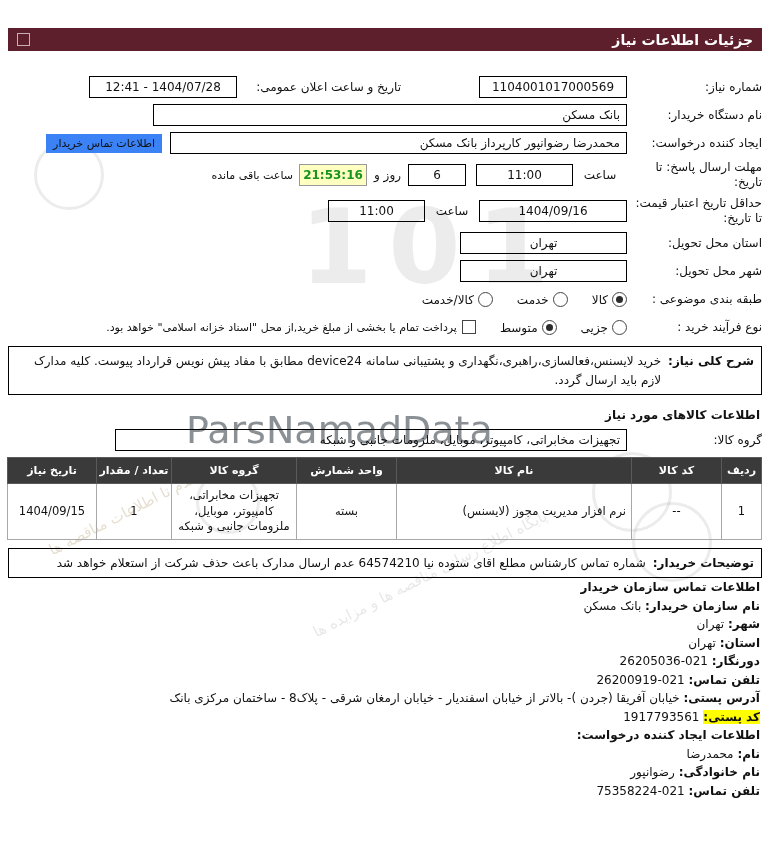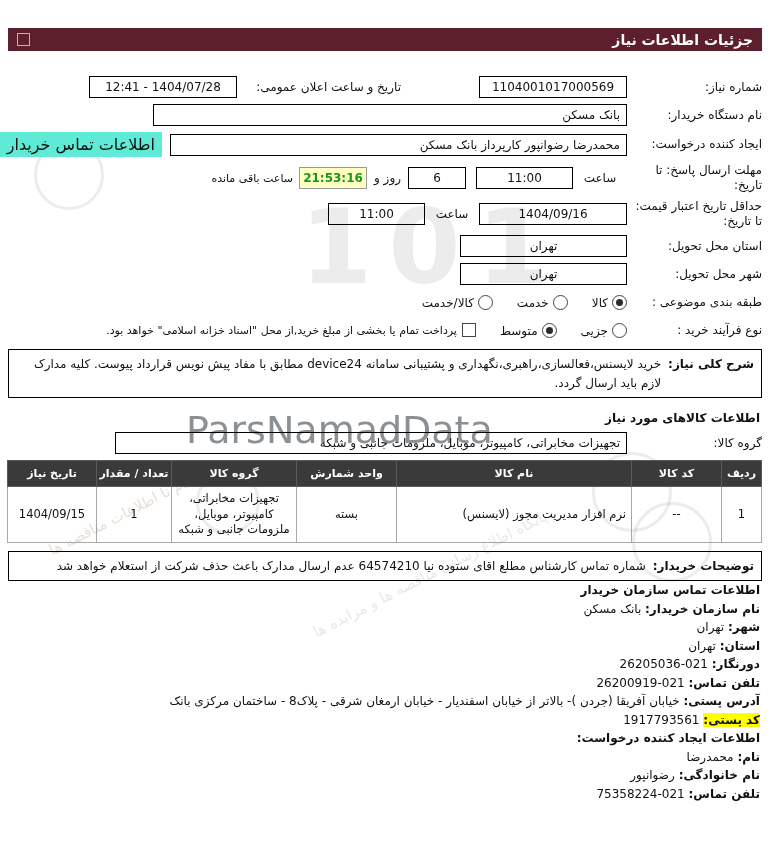--- a/index.html
+++ b/index.html
@@ -30,21 +30,21 @@
   .lbl2{flex:none;width:158px;text-align:right;padding-left:6px;}
   .inp{flex:none;border:1px solid #000;height:20px;display:flex;align-items:center;justify-content:center;background:transparent;}
   .inp.start{justify-content:flex-start;padding:0 6px;}
   .w146{width:146px}.w95{width:95px}.w56{width:56px}.w460{width:460px}.w443{width:443px}.w165{width:165px}.w498{width:498px}
   .slbl{flex:none;width:54px;text-align:center;}
   .g10{width:10px;flex:none;}.g78{width:78px;flex:none;}
   .mid{flex:none;padding:0 7px;}
   .timer{flex:none;width:66px;height:20px;border:1px solid #999;background:#ffffc2;color:#19941f;font-weight:bold;
     display:flex;align-items:center;justify-content:center;}
   .small{font-size:11px;white-space:nowrap;padding-right:6px;}
-  .ybtn{flex:none;margin-right:8px;background:#5eead4;border:0;padding:3px 7px;font-size:16px;cursor:pointer;font-family:inherit;color:#111;}
+  .ybtn{flex:none;margin-right:8px;background:#3b82f6;border:0;padding:3px 7px;font-size:11px;cursor:pointer;font-family:inherit;color:#111;}
   .opt{display:flex;align-items:flex-end;margin-left:24px;cursor:pointer;}
   .radio{width:13px;height:13px;border:1px solid #444;border-radius:50%;margin-left:4px;background:#fff;
     display:flex;align-items:center;justify-content:center;flex:none;}
   .radio.sel::after{content:"";width:7px;height:7px;border-radius:50%;background:#2b2b2b;}
   .cbox{width:12px;height:12px;border:1px solid #444;background:#fff;margin-left:5px;flex:none;}
   .cbtext{font-size:11px;}
   .bigbox{border:1px solid #000;margin:8px 8px 0;padding:5px 7px;display:flex;align-items:flex-start;line-height:1.55;}
   .bigbox .blbl{font-weight:bold;white-space:nowrap;margin-left:7px;}
   .sectitle{font-weight:bold;margin:13px 10px 7px;}
   table.goods{border-collapse:collapse;table-layout:fixed;margin:5px 8px 0;width:754px;}

